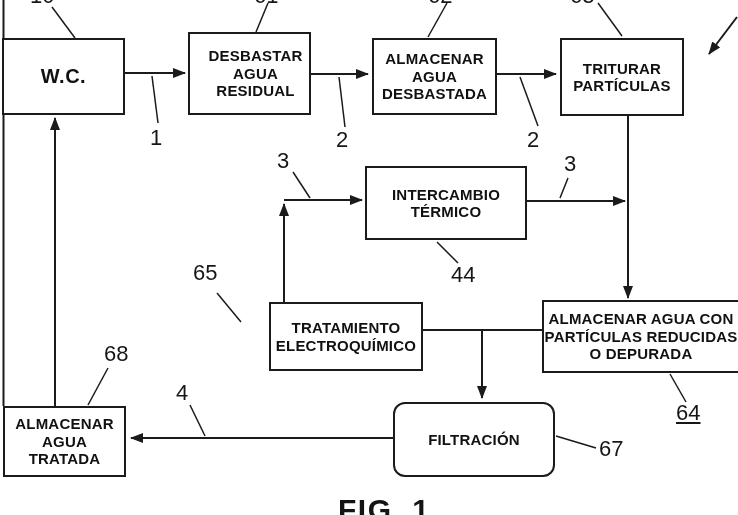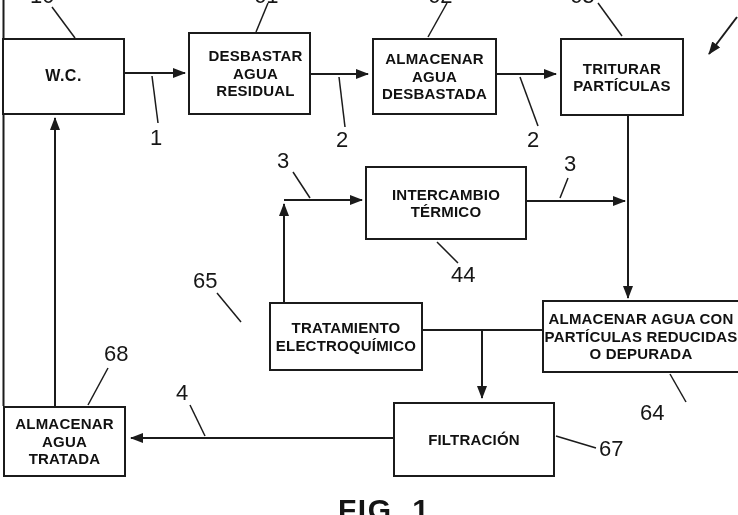--- a/index.html
+++ b/index.html
@@ -30,21 +30,21 @@
     display: flex;
     align-items: center;
     justify-content: center;
     text-align: center;
     font-weight: bold;
     font-size: 15px;
     line-height: 1.16;
     white-space: pre-line;
     letter-spacing: 0.2px;
   }
-  .box.small-caps-wc { font-size: 16px; letter-spacing: 0.5px; text-align: right; }
+  .box.small-caps-wc { font-size: 20px; letter-spacing: 0.5px; text-align: right; }
   .ref {
     position: absolute;
     z-index: 3;
     color: #161616;
     font-size: 22px;
     font-weight: 400;
     line-height: 1;
   }
   .fig-caption {
     position: absolute;
@@ -109,36 +109,36 @@
 DESBASTADA</div>
   <div class="box" style="left:560px; top:38px;  width:124px; height:78px;">TRITURAR
 PARTÍCULAS</div>
   <div class="box" style="left:365px; top:166px; width:162px; height:74px;">INTERCAMBIO
 TÉRMICO</div>
   <div class="box" style="left:542px; top:300px; width:198px; height:73px;">ALMACENAR AGUA CON
 PARTÍCULAS REDUCIDAS
 O DEPURADA</div>
   <div class="box" style="left:240px; top:302px; width:154px; height:69px;margin-left:29px;">TRATAMIENTO
 ELECTROQUÍMICO</div>
-  <div class="box" style="left:393px; top:402px; width:162px; height:75px;">FILTRACIÓN</div>
+  <div class="box" style="left:393px; top:402px; width:162px; height:75px;border-radius:12px;">FILTRACIÓN</div>
   <div class="box" style="left:3px;   top:406px; width:123px; height:71px;">ALMACENAR
 AGUA
 TRATADA</div>
 
   <span class="ref" style="left:30px;  top:-15px;">10</span>
   <span class="ref" style="left:254px; top:-15px;">61</span>
   <span class="ref" style="left:428px; top:-15px;">62</span>
   <span class="ref" style="left:570px; top:-15px;">63</span>
   <span class="ref" style="left:150px; top:127px;">1</span>
   <span class="ref" style="left:336px; top:129px;">2</span>
   <span class="ref" style="left:527px; top:129px;">2</span>
   <span class="ref" style="left:277px; top:150px;">3</span>
   <span class="ref" style="left:564px; top:153px;">3</span>
   <span class="ref" style="left:451px; top:264px;">44</span>
-  <span class="ref" style="left:193px; top:270px;">65</span>
+  <span class="ref" style="left:193px; top:262px;">65</span>
   <span class="ref" style="left:104px; top:343px;text-align:right;">68</span>
   <span class="ref" style="left:176px; top:382px;">4</span>
-  <span class="ref" style="left:640px; top:402px;">64</span>
+  <span class="ref" style="left:676px; top:402px;text-decoration:underline;">64</span>
   <span class="ref" style="left:599px; top:438px;">67</span>
 
   <span class="fig-caption" style="left:338px; top:493px;">FIG. 1</span>
 
 </div>
 
 </body></html>

